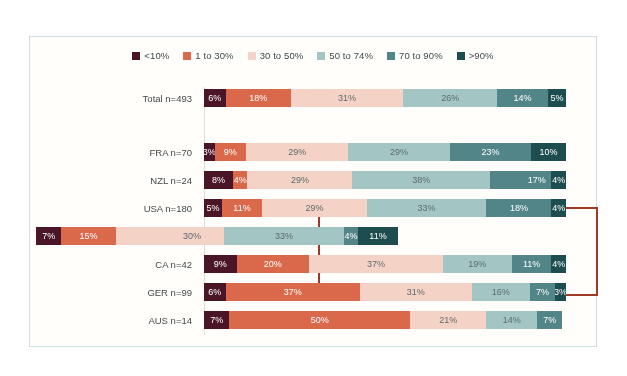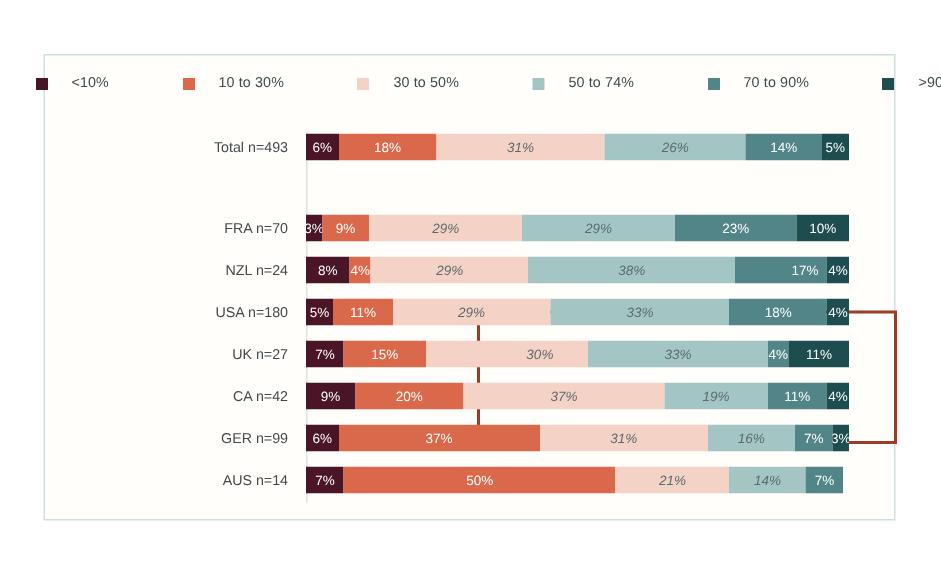--- a/index.html
+++ b/index.html
@@ -19,21 +19,21 @@
   }
   
   .legend{
     position:absolute;
     left:0;right:0;top:13px;
     display:flex;
     justify-content:center;
     align-items:center;
     gap:14px;
   }
-  .legend-item{display:flex;align-items:center;gap:16px;margin-left:35px;}
+  .legend-item{display:flex;align-items:center;gap:4px;}
   .legend-swatch{width:8px;height:8px;display:block;}
   .legend-label{
     font-size:9.5px;
     color:#3f4a4d;
     letter-spacing:.1px;
     white-space:nowrap;
   }
   
   .plot{
     position:absolute;
@@ -75,21 +75,21 @@
     height:100%;
     display:flex;
     align-items:center;
     justify-content:center;
     font-size:9px;
     color:#ffffff;
     overflow:hidden;
     white-space:nowrap;
     box-sizing:border-box;
   }
-  .seg.dark-text{color:#5d6b6e;font-style:italic;}
+  .seg.dark-text{color:#5d6b6e;}
   
   .highlight{
     position:absolute;
     left:288px;top:128px;
     width:280px;height:89px;
     border:2px solid #9e3b26;
     box-sizing:border-box;
     pointer-events:none;
   }
 </style>
@@ -98,21 +98,21 @@
 
 <div class="card">
 
   <div class="legend">
       <div class="legend-item">
         <span class="legend-swatch" style="background: rgb(74, 21, 39);"></span>
         <span class="legend-label">&lt;10%</span>
       </div>
       <div class="legend-item">
         <span class="legend-swatch" style="background: rgb(217, 105, 74);"></span>
-        <span class="legend-label">10 to 30%</span>
+        <span class="legend-label">1 to 30%</span>
       </div>
       <div class="legend-item">
         <span class="legend-swatch" style="background: rgb(245, 210, 198);"></span>
         <span class="legend-label">30 to 50%</span>
       </div>
       <div class="legend-item">
         <span class="legend-swatch" style="background: rgb(163, 198, 196);"></span>
         <span class="legend-label">50 to 74%</span>
       </div>
       <div class="legend-item">
@@ -166,21 +166,20 @@
         <div class="bar">
           <div class="seg" style="background: rgb(74, 21, 39); width: 5%;">5%</div>
           <div class="seg" style="background: rgb(217, 105, 74); width: 11%;">11%</div>
           <div class="seg dark-text" style="background: rgb(245, 210, 198); width: 29%;">29%</div>
           <div class="seg dark-text" style="background: rgb(163, 198, 196); width: 33%;">33%</div>
           <div class="seg" style="background: rgb(82, 133, 135); width: 18%;">18%</div>
           <div class="seg" style="background: rgb(29, 77, 79); width: 4%;">4%</div>
         </div>
       </div>
       <div class="row" style="top: 148px;">
-        <div class="row-label">UK n=27</div>
         <div class="bar">
           <div class="seg" style="background: rgb(74, 21, 39); width: 7%;">7%</div>
           <div class="seg" style="background: rgb(217, 105, 74); width: 15%;">15%</div>
           <div class="seg dark-text" style="background: rgb(245, 210, 198); width: 30%; padding-left: 44px;">30%</div>
           <div class="seg dark-text" style="background: rgb(163, 198, 196); width: 33%;">33%</div>
           <div class="seg" style="background: rgb(82, 133, 135); width: 4%;">4%</div>
           <div class="seg" style="background: rgb(29, 77, 79); width: 11%;">11%</div>
         </div>
       </div>
       <div class="row" style="top: 176px;">

